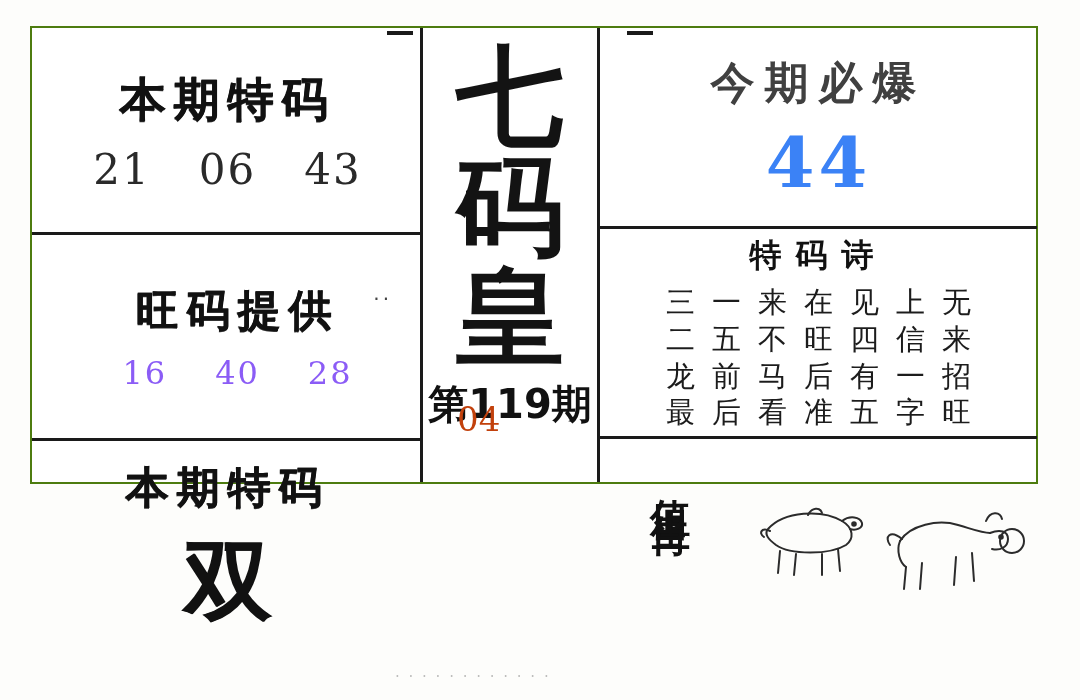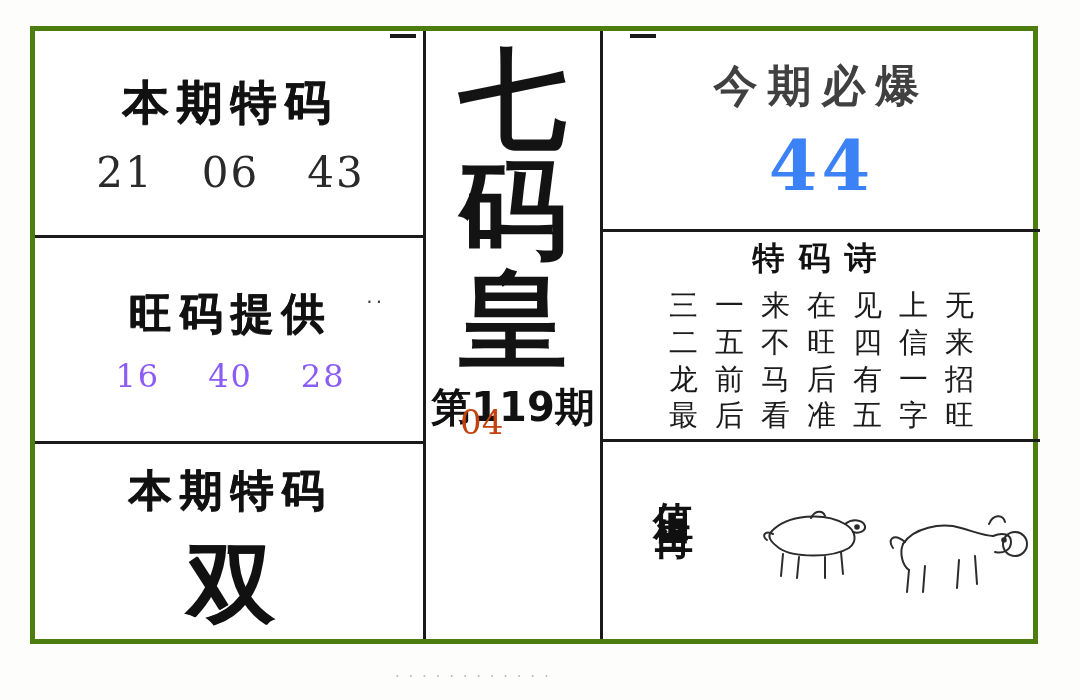--- a/index.html
+++ b/index.html
@@ -15,22 +15,22 @@
     font-family: "DejaVu Sans", sans-serif;
     overflow: hidden;
   }
 
   
   .sheet {
     position: absolute;
     left: 30px;
     top: 26px;
     width: 1008px;
-    height: 618px;
-    border: 5px solid #4d7c0f;
+    height: 458px;
+    border: 2px solid #4d7c0f;
     box-sizing: border-box;
     background: #ffffff;
   }
 
   
   .vline {
     position: absolute;
     top: 0;
     width: 3px;
     height: 100%;
@@ -72,21 +72,21 @@
   }
 
   .brush {
     font-family: "DejaVu Sans", sans-serif;
     color: #111;
     font-weight: bold;
   }
 
   
   .cell-left-1 { left: 3px; top: 3px; width: 385px; height: 201px; }
-  .cell-left-2 { left: 3px; top: 207px; width: 385px; height: 203px; }
+  .cell-left-2 { left: 13px; top: 207px; width: 385px; height: 203px; }
   .cell-left-3 { left: 3px; top: 413px; width: 385px; height: 202px; }
 
   .head-cn {
     font-size: 46px;
     letter-spacing: 8px;
     font-weight: bold;
     color: #111;
     text-shadow: 0.6px 0 0 #111, 0 0.6px 0 #333;
     margin-bottom: 14px;
   }

